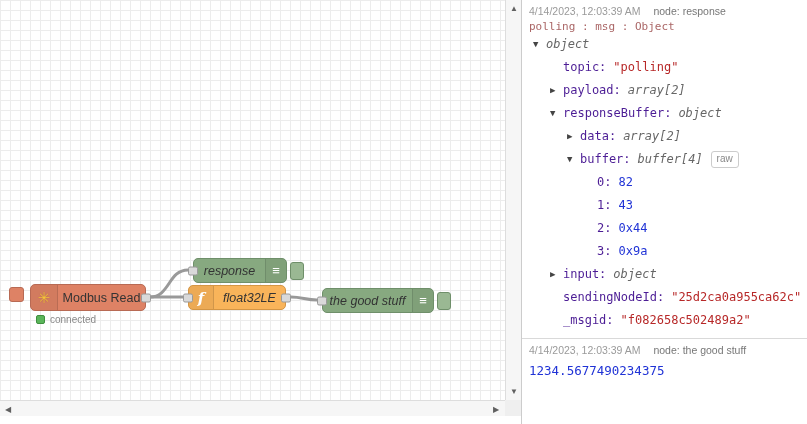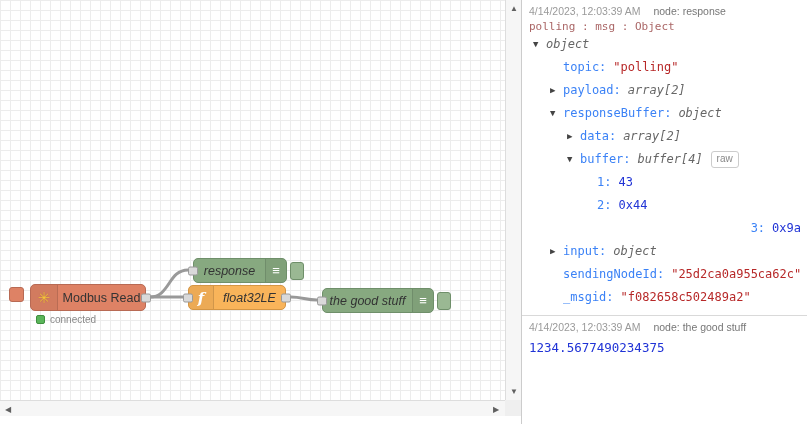--- a/index.html
+++ b/index.html
@@ -56,21 +56,21 @@
         border-left:1px solid #ccc;box-sizing:border-box;overflow:hidden;}
   .entry{padding:5px 6px 6px 7px;}
   .entry.first{border-bottom:1px solid #d9d9d9;}
   .e-head{font-size:10.5px;white-space:nowrap;}
   .e-ts{color:#9a9a9a;} .e-node{color:#777;margin-left:10px;}
   .e-path{margin-top:3px;font-family:"DejaVu Sans Mono",monospace;font-size:11px;color:#a66;}
   .tree{margin-top:0;}
   .tree-row{height:23px;line-height:23px;font-family:"DejaVu Sans Mono",monospace;font-size:12px;
         white-space:nowrap;}
   .tree-row .arrow{display:inline-block;width:13px;color:#444;font-size:9px;vertical-align:1px;cursor:pointer;}
-  .tree-row .key{color:#3b82f6;}
+  .tree-row .key{color:#4c1d95;}
   .tree-row .key.type{font-style:italic;color:#666;}
   .tree-row .val{margin-left:7px;}
   .val.string{color:#b72828;}
   .val.number{color:#2033d6;}
   .val.type{font-style:italic;color:#666;}
   .raw-btn{display:inline-block;margin-left:8px;padding:0 5px;height:15px;line-height:14px;
         font-family:"Liberation Sans",sans-serif;font-size:10px;color:#888;background:#fff;
         border:1px solid #ccc;border-radius:3px;vertical-align:1px;cursor:pointer;}
   .e-value{margin-top:7px;font-family:"DejaVu Sans Mono",monospace;font-size:12.5px;color:#2033d6;}
 </style>
@@ -148,23 +148,24 @@
         <span class="e-node">node: response</span>
       </div>
       <div class="e-path">polling : msg : Object</div>
       <div class="tree">
           <div class="tree-row" style="padding-left: 4px;"><span class="arrow">▼</span><span class="key type">object</span></div>
           <div class="tree-row" style="padding-left: 21px;"><span class="arrow"></span><span class="key">topic:</span><span class="val string">"polling"</span></div>
           <div class="tree-row" style="padding-left: 21px;"><span class="arrow">▶</span><span class="key">payload:</span><span class="val type">array[2]</span></div>
           <div class="tree-row" style="padding-left: 21px;"><span class="arrow">▼</span><span class="key">responseBuffer:</span><span class="val type">object</span></div>
           <div class="tree-row" style="padding-left: 38px;"><span class="arrow">▶</span><span class="key">data:</span><span class="val type">array[2]</span></div>
           <div class="tree-row" style="padding-left: 38px;"><span class="arrow">▼</span><span class="key">buffer:</span><span class="val type">buffer[4]</span><span class="raw-btn">raw</span></div>
+          <div class="tree-row" style="padding-left: 55px;"><span class="arrow"></span><span class="key">0:</span><span class="val number">82</span></div>
           <div class="tree-row" style="padding-left: 55px;"><span class="arrow"></span><span class="key">1:</span><span class="val number">43</span></div>
           <div class="tree-row" style="padding-left: 55px;"><span class="arrow"></span><span class="key">2:</span><span class="val number">0x44</span></div>
-          <div class="tree-row" style="padding-left: 55px; text-align: right;"><span class="arrow"></span><span class="key">3:</span><span class="val number">0x9a</span></div>
+          <div class="tree-row" style="padding-left: 55px;"><span class="arrow"></span><span class="key">3:</span><span class="val number">0x9a</span></div>
           <div class="tree-row" style="padding-left: 21px;"><span class="arrow">▶</span><span class="key">input:</span><span class="val type">object</span></div>
           <div class="tree-row" style="padding-left: 21px;"><span class="arrow"></span><span class="key">sendingNodeId:</span><span class="val string">"25d2ca0a955ca62c"</span></div>
           <div class="tree-row" style="padding-left: 21px;"><span class="arrow"></span><span class="key">_msgid:</span><span class="val string">"f082658c502489a2"</span></div>
         </div>
     </div>
 
     <div class="entry">
       <div class="e-head">
         <span class="e-ts">4/14/2023, 12:03:39 AM</span>
         <span class="e-node">node: the good stuff</span>

